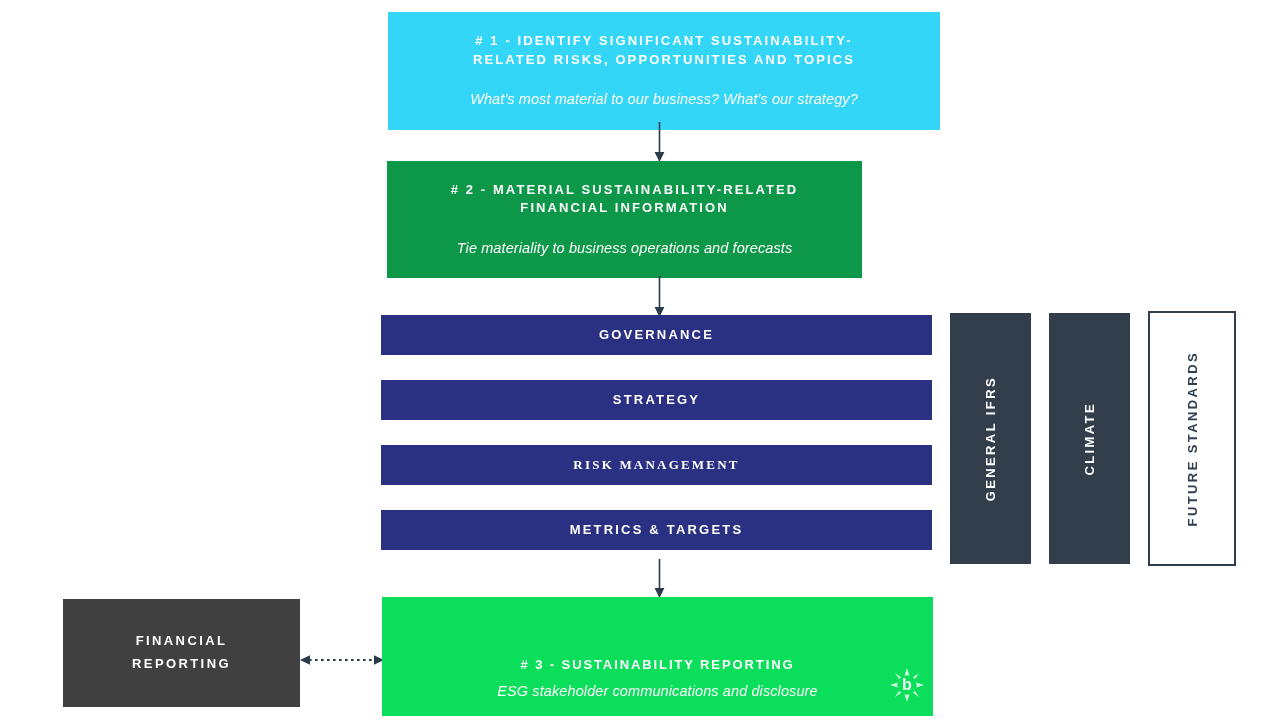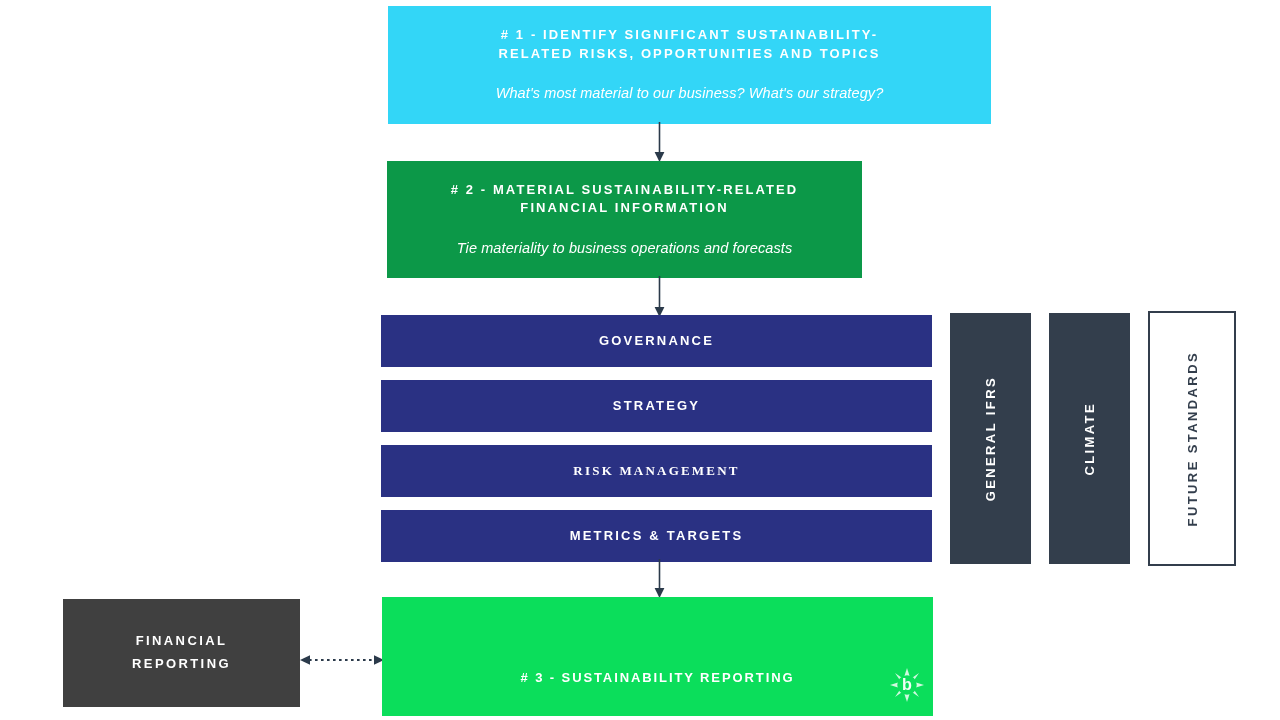--- a/index.html
+++ b/index.html
@@ -44,21 +44,21 @@
     color: #ffffff;
     font-style: italic;
     font-size: 14.5px;
     line-height: 1.4;
     margin-top: 20px;
     letter-spacing: 0.1px;
   }
 
   
   #step1 {
-    left: 388px; top: 6px; width: 603px; height: 118px;
+    left: 388px; top: 12px; width: 552px; height: 118px;
     background: #33d6f7;
     padding: 0 20px;
   }
   #step1 .title { max-width: 430px; }
 
   #step2 {
     left: 387px; top: 161px; width: 475px; height: 117px;
     background: #0c9848;
     padding: 0 40px;
   }
@@ -69,21 +69,21 @@
     background: #0bde5b;
     padding: 0 40px;
   }
   #step3 .title { letter-spacing: 1.9px; margin-top: 44px; }
   #step3 .subtitle { margin-top: 7px; }
 
   
   .pillar {
     left: 381px;
     width: 551px;
-    height: 52px;
+    height: 40px;
     background: #2a3183;
   }
   .pillar .title { letter-spacing: 2.2px; }
   #pillar0 { top: 315px; }
   #pillar1 { top: 380px; }
   #pillar2 { top: 445px; font-family: Liberation Serif, serif; }
   #pillar3 { top: 510px; }
 
   
   .sidecol {
@@ -206,20 +206,21 @@
   </div>
 
   <svg class="connector" id="conn-fin" viewBox="0 0 88 30" xmlns="http://www.w3.org/2000/svg">
     <line x1="11" y1="15" x2="77" y2="15" stroke="#2b3a4a" stroke-width="1.8" stroke-dasharray="2.6 3.4" stroke-linecap="butt"></line>
     <polygon points="2,15 12,10.2 12,19.8" fill="#2b3a4a"></polygon>
     <polygon points="86,15 76,10.2 76,19.8" fill="#2b3a4a"></polygon>
   </svg>
 
   <div class="box" id="step3">
     <div class="title"># 3 - SUSTAINABILITY REPORTING</div>
+    <div class="subtitle">ESG stakeholder communications and disclosure</div>
   </div>
 
   <svg id="logo" viewBox="0 0 40 40" xmlns="http://www.w3.org/2000/svg">
     <g fill="#ffffff" opacity="0.85">
       <polygon points="20,0 23.6,11.2 16.4,11.2"></polygon>
       <polygon points="20,40 23.6,28.8 16.4,28.8"></polygon>
       <polygon points="0,20 11.2,16.4 11.2,23.6"></polygon>
       <polygon points="40,20 28.8,16.4 28.8,23.6"></polygon>
       <polygon points="5.9,5.9 15.2,12.3 12.3,15.2"></polygon>
       <polygon points="34.1,34.1 24.8,27.7 27.7,24.8"></polygon>

